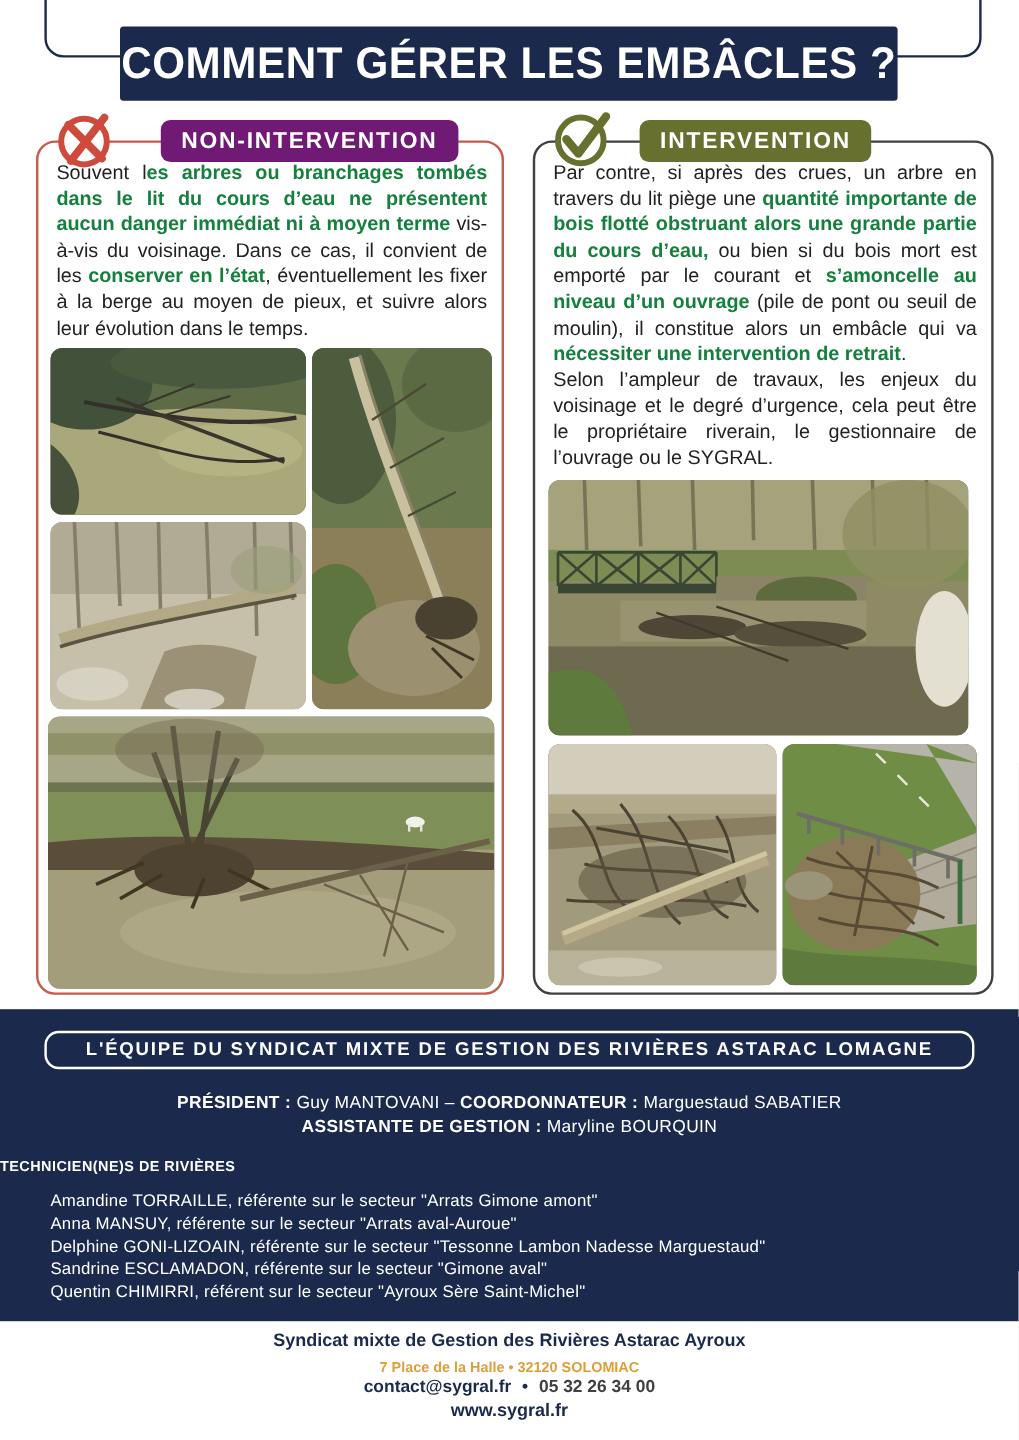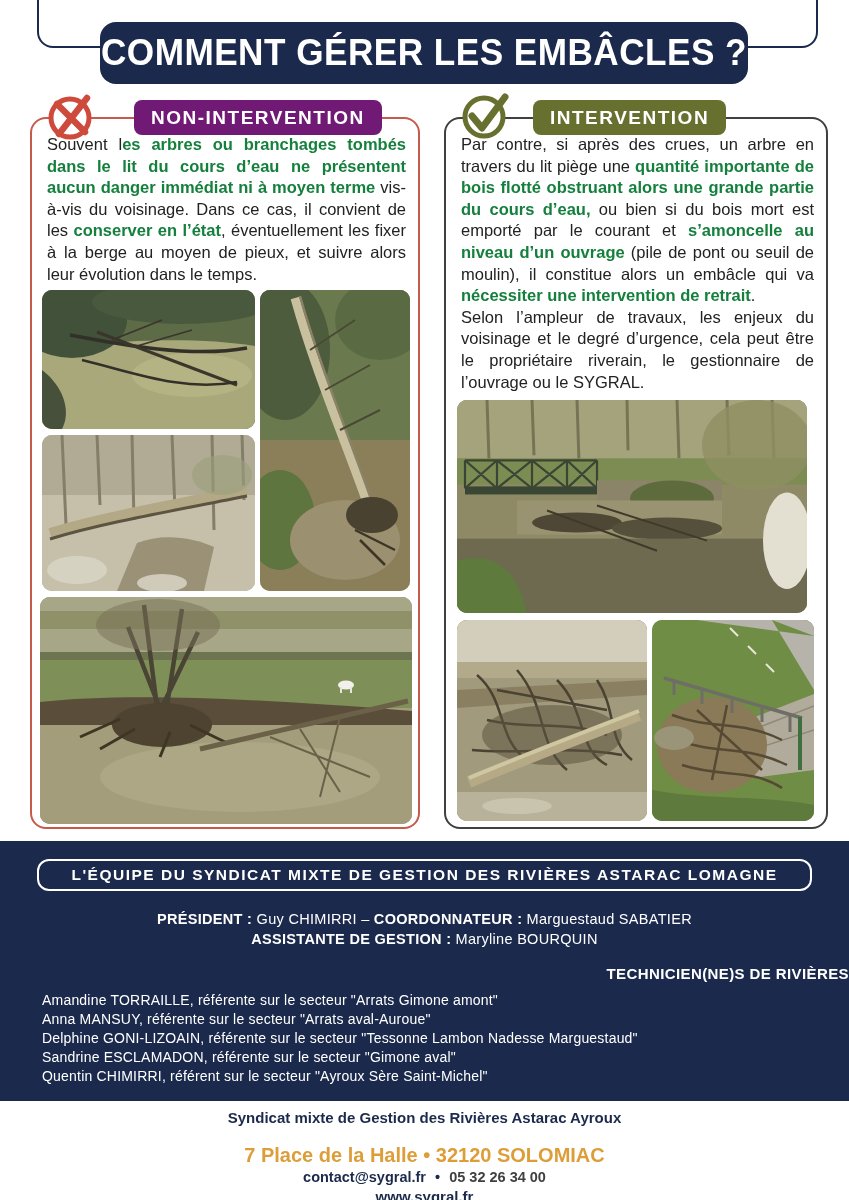--- a/index.html
+++ b/index.html
@@ -3,21 +3,21 @@
 <meta charset="utf-8">
 <style>
   * { box-sizing: border-box; margin: 0; padding: 0; }
   body { background:#e8e8e8; font-family:"Liberation Sans", sans-serif; }
   .page { position:relative; width:849px; height:1200px; background:#fff; overflow:hidden; margin:0 auto; }
 
   
   .top-outline { position:absolute; left:37px; top:-42px; width:781px; height:90px;
                  border:2px solid #1b2a4c; border-radius:16px; }
   .title-banner { position:absolute; left:100px; top:22px; width:648px; height:62px;
-                  background:#1b2a4c; border-radius:16px; display:flex; align-items:center;
+                  background:#1b2a4c; border-radius:3px; display:flex; align-items:center;
                   justify-content:center; z-index:3; }
   .title-banner span { color:#fff; font-weight:700; font-size:37px; letter-spacing:.5px;
                        transform:scaleX(.95); white-space:nowrap; }
 
   
   .badge-icon { position:absolute; width:54px; height:54px; z-index:5; }
   .badge-icon.left { left:44px; top:89px; }
   .badge-icon.right { left:458px; top:88px; }
   .badge { position:absolute; z-index:5; height:35px; line-height:35px; padding:0 17px;
            border-radius:8px; color:#fff; font-weight:700; font-size:19px; letter-spacing:1.5px; }
@@ -46,28 +46,28 @@
 
   
   .footer-navy { position:absolute; left:0; top:841px; width:849px; height:260px;
                  background:#1b2a4c; color:#fff; }
   .team-box { position:absolute; left:37px; top:18px; width:775px; height:32px;
               border:2px solid #fff; border-radius:12px; display:flex; align-items:center;
               justify-content:center; font-weight:700; font-size:15.5px; letter-spacing:1.5px; }
   .roles { position:absolute; left:0; width:100%; text-align:center; font-size:14.5px; letter-spacing:.3px; }
   .roles.line1 { top:70px; }
   .roles.line2 { top:90px; }
-  .tech-header { position:absolute; top:124px; width:100%; text-align:right; font-weight:700;
-                 font-size:15px; letter-spacing:.4px;padding-left:27px; }
+  .tech-header { position:absolute; top:124px; width:100%; text-align:left; font-weight:700;
+                 font-size:12px; letter-spacing:.4px; }
   .tech-list { position:absolute; left:42px; top:150px; font-size:14px; line-height:18.9px; letter-spacing:.2px; }
 
   
   .footer-white { position:absolute; left:0; top:1101px; width:849px; text-align:center; font-weight:700; }
   .org  { margin-top:8px; font-size:15px;   color:#1b2a4c; }
-  .addr { margin-top:18px; font-size:20px; color:#dd9e3a; }
+  .addr { margin-top:6px; font-size:12px; color:#dd9e3a; }
   .mailline { margin-top:2px; font-size:14.5px; color:#1b2a4c; }
   .mailline .sep { margin:0 5px; }
   .phone { color:#404040; }
   .site { margin-top:3px; font-size:15px; color:#1b2a4c; }
 </style>
 </head>
 <body>
 
 <div class="page">
 
@@ -225,21 +225,21 @@
         <path d="M12,58 L150,98" stroke="#6e6e66" stroke-width="3.5" fill="none"></path>
         <path d="M22,61 L22,75 M50,69 L50,84 M80,78 L80,93 M110,86 L110,102 M138,94 L138,112" stroke="#6e6e66" stroke-width="3" fill="none"></path>
         <path d="M148,97 L148,150" stroke="#3f6f3f" stroke-width="4" fill="none"></path>
         <path d="M0,170 C50,180 110,175 162,185 L162,201 L0,201 Z" fill="#5e7a3c"></path>
       </svg>
     </div>
   </section>
 
   <footer class="footer-navy">
     <div class="team-box">L'ÉQUIPE DU SYNDICAT MIXTE DE GESTION DES RIVIÈRES ASTARAC LOMAGNE</div>
-    <div class="roles line1"><b>PRÉSIDENT : </b><span>Guy CHIMIRRI – </span><b>COORDONNATEUR : </b><span>Marguestaud SABATIER</span></div>
+    <div class="roles line1"><b>PRÉSIDENT : </b><span>Guy MANTOVANI – </span><b>COORDONNATEUR : </b><span>Marguestaud SABATIER</span></div>
     <div class="roles line2"><b>ASSISTANTE DE GESTION : </b><span>Maryline BOURQUIN</span></div>
     <div class="tech-header">TECHNICIEN(NE)S DE RIVIÈRES</div>
     <div class="tech-list">
       <div class="tech">Amandine TORRAILLE, référente sur le secteur "Arrats Gimone amont"</div>
       <div class="tech">Anna MANSUY, référente sur le secteur "Arrats aval-Auroue"</div>
       <div class="tech">Delphine GONI-LIZOAIN, référente sur le secteur "Tessonne Lambon Nadesse Marguestaud"</div>
       <div class="tech">Sandrine ESCLAMADON, référente sur le secteur "Gimone aval"</div>
       <div class="tech">Quentin CHIMIRRI, référent sur le secteur "Ayroux Sère Saint-Michel"</div>
     </div>
   </footer>

